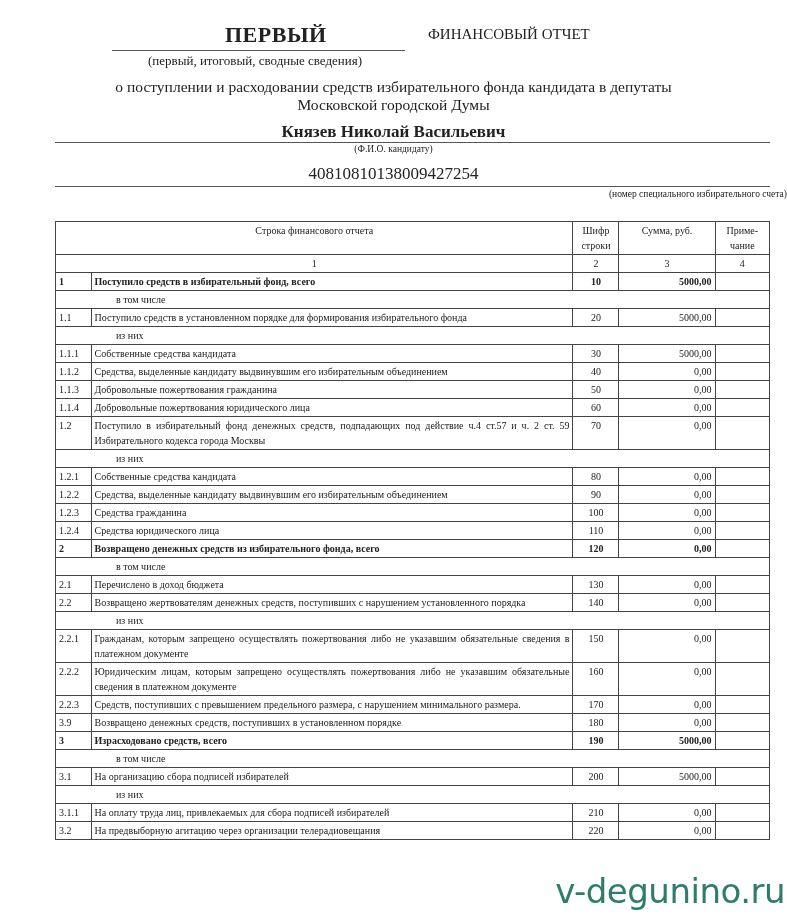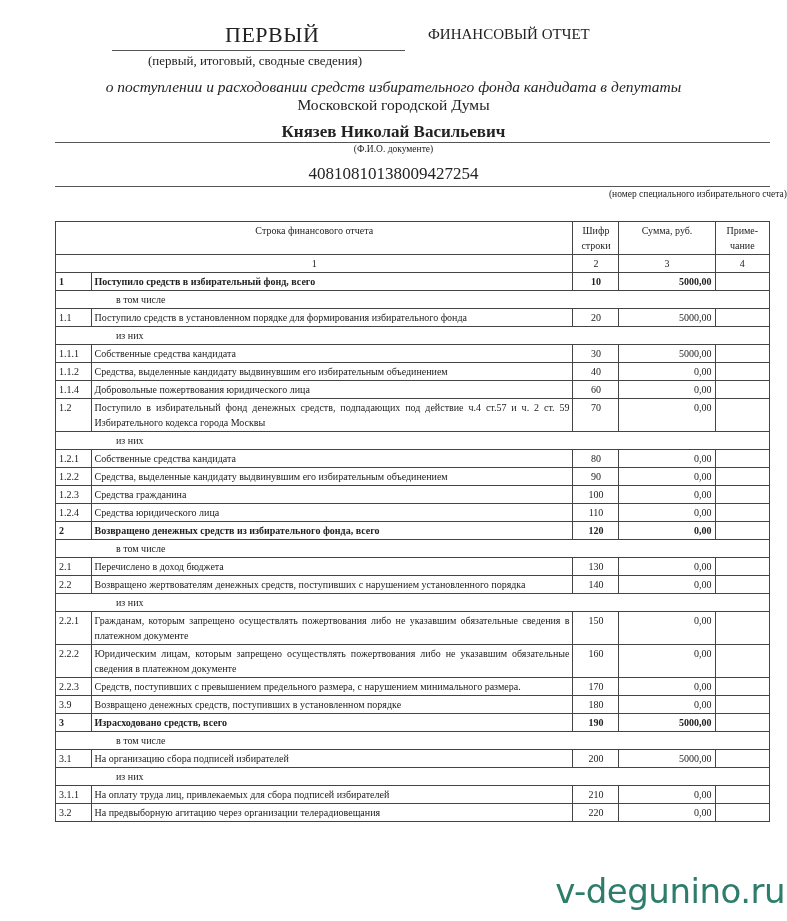--- a/index.html
+++ b/index.html
@@ -1,24 +1,24 @@
 <!DOCTYPE html>
 <html><head>
 <meta charset="utf-8">
 <style>
   html, body { margin:0; padding:0; background:#fff; }
   body { width:787px; height:921px; position:relative; overflow:hidden;
          font-family:"Liberation Serif","DejaVu Serif",serif; color:#222; }
   .abs { position:absolute; }
-  .title-first { left:225px; top:22px; font-size:22px; font-weight:normal; letter-spacing:0.5px; }
+  .title-first { left:225px; top:22px; font-size:22px; font-weight:bold; letter-spacing:0.5px; }
   .title-report { left:428px; top:26px; font-size:15px; font-weight:normal; }
   .line1 { left:112px; top:50px; width:293px; border-top:1px solid #555; }
   .sub1 { left:148px; top:53px; font-size:13px; }
   .desc { left:0; width:787px; text-align:center; font-size:15.5px; line-height:18px; }
-  .desc1 { top:78px;font-style:italic; }
+  .desc1 { top:78px; }
   .desc2 { top:96px; }
   .cand { left:0; width:787px; text-align:center; top:122px; font-size:17px; font-weight:bold; }
   .line2 { left:55px; top:142px; width:715px; border-top:1px solid #555; }
   .sub2 { left:0; width:787px; text-align:center; top:144px; font-size:9.5px; }
   .acct { left:0; width:787px; text-align:center; top:164px; font-size:17px; }
   .line3 { left:55px; top:186px; width:715px; border-top:1px solid #555; }
   .sub3 { left:0; width:787px; text-align:right; top:189px; font-size:9.5px; }
 
   table.rep { position:absolute; left:55px; top:221px; border-collapse:collapse; width:715px;
               font-size:10px; line-height:15px; table-layout:fixed; }
@@ -41,21 +41,21 @@
 <body>
 
 <div class="abs title-first">ПЕРВЫЙ</div>
 <div class="abs title-report">ФИНАНСОВЫЙ ОТЧЕТ</div>
 <div class="abs line1"></div>
 <div class="abs sub1">(первый, итоговый, сводные сведения)</div>
 <div class="abs desc desc1">о поступлении и расходовании средств избирательного фонда кандидата в депутаты</div>
 <div class="abs desc desc2">Московской городской Думы</div>
 <div class="abs cand">Князев Николай Васильевич</div>
 <div class="abs line2"></div>
-<div class="abs sub2">(Ф.И.О. документе)</div>
+<div class="abs sub2">(Ф.И.О. кандидату)</div>
 <div class="abs acct">40810810138009427254</div>
 <div class="abs line3"></div>
 <div class="abs sub3">(номер специального избирательного счета)</div>
 
 <table class="rep">
   <colgroup>
     <col class="c-num">
       <col class="c-txt">
       <col class="c-code">
       <col class="c-sum">
@@ -102,20 +102,27 @@
         <td class="c-note"></td>
       </tr>
       <tr>
         <td>1.1.2</td>
         <td class="txt-just">Средства, выделенные кандидату выдвинувшим его избирательным объединением</td>
         <td class="c-code">40</td>
         <td class="c-sum">0,00</td>
         <td class="c-note"></td>
       </tr>
       <tr>
+        <td>1.1.3</td>
+        <td class="txt-just">Добровольные пожертвования гражданина</td>
+        <td class="c-code">50</td>
+        <td class="c-sum">0,00</td>
+        <td class="c-note"></td>
+      </tr>
+      <tr>
         <td>1.1.4</td>
         <td class="txt-just">Добровольные пожертвования юридического лица</td>
         <td class="c-code">60</td>
         <td class="c-sum">0,00</td>
         <td class="c-note"></td>
       </tr>
       <tr>
         <td>1.2</td>
         <td class="txt-just">Поступило в избирательный фонд денежных средств, подпадающих под действие ч.4 ст.57 и ч. 2 ст. 59 Избирательного кодекса города Москвы</td>
         <td class="c-code">70</td>

